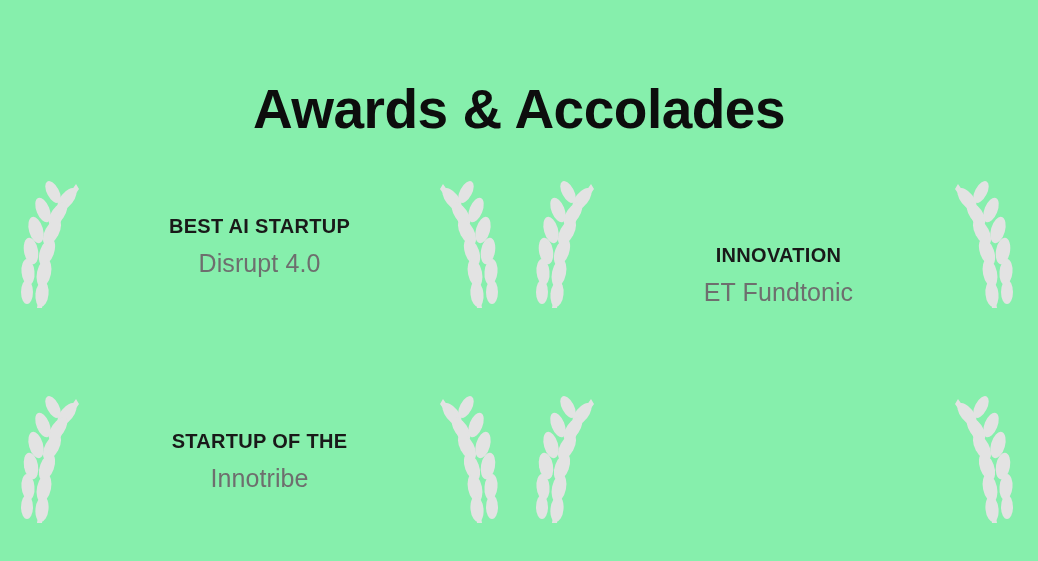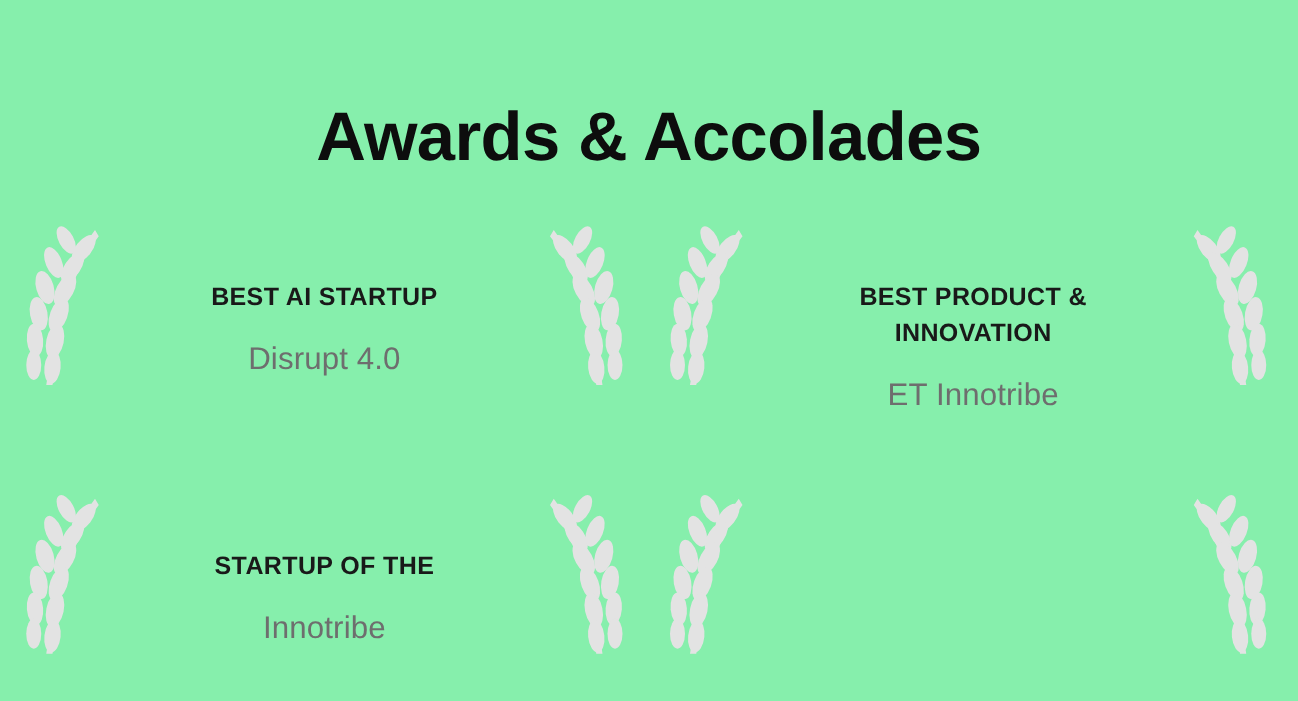--- a/index.html
+++ b/index.html
@@ -81,21 +81,21 @@
     z-index: 2;
   }
 
   .award-title {
     font-family: "Liberation Sans", sans-serif;
     font-size: 20px;
     font-weight: bold;
     letter-spacing: 0.3px;
     color: #191919;
     line-height: 1.45;
-    margin: 16px;
+    margin: 4px;
     text-transform: uppercase;
   }
 
   .award-subtitle {
     font-family: "Liberation Sans", sans-serif;
     font-size: 25px;
     font-weight: normal;
     letter-spacing: 0.1px;
     color: #6e6e6e;
     line-height: 1.5;
@@ -188,24 +188,24 @@
           <ellipse cx="25" cy="30" rx="6.5" ry="13" transform="rotate(-22 25 30)"></ellipse>
           <ellipse cx="18" cy="50" rx="7" ry="13.5" transform="rotate(-16 18 50)"></ellipse>
           <ellipse cx="13" cy="71" rx="7" ry="13.5" transform="rotate(-10 13 71)"></ellipse>
           <ellipse cx="10" cy="92" rx="6.5" ry="13" transform="rotate(-5 10 92)"></ellipse>
           <ellipse cx="9" cy="112" rx="6" ry="12" transform="rotate(0 9 112)"></ellipse>
         </g>
       </svg>
 
       <div class="award-text">
         <div class="award-title">
-          <span>BEST PRODUCT &amp;</span><br>
+          <br>
           <span>INNOVATION</span>
         </div>
-        <div class="award-subtitle">ET Innotribe</div>
+        <div class="award-subtitle">ET Fundtonic</div>
       </div>
     </div>
 
     <div class="award-item col-left">
       <svg class="wreath wreath-left" viewBox="0 0 72 132" aria-hidden="true">
         <g fill="#e3e3e3">
           <path d="M58 4 C40 28 26 64 22 104 C21 114 20 122 19 128 L24 128 C25 120 26 112 27 104 C31 66 44 32 61 9 Z"></path>
           <ellipse cx="49" cy="19" rx="6.5" ry="13" transform="rotate(38 49 19)"></ellipse>
           <ellipse cx="40" cy="34" rx="6.5" ry="13.5" transform="rotate(34 40 34)"></ellipse>
           <ellipse cx="34" cy="52" rx="7" ry="14" transform="rotate(28 34 52)"></ellipse>

